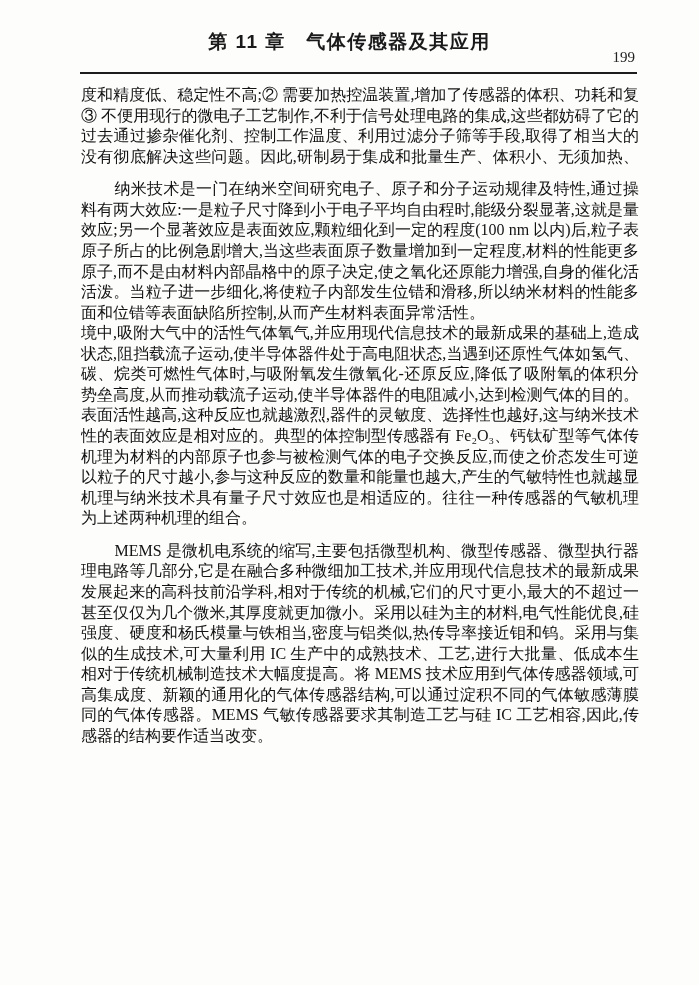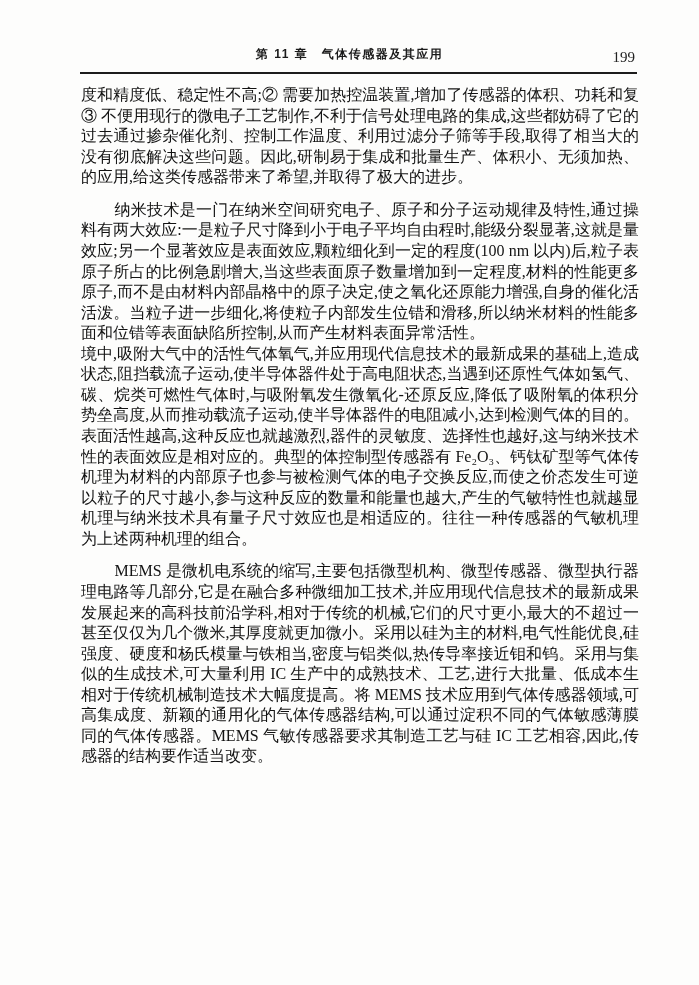--- a/index.html
+++ b/index.html
@@ -12,27 +12,27 @@
     width: 699px;
     height: 985px;
     margin: 0 auto;
     background: #fdfdfc;
     overflow: hidden;
     color: #131313;
   }
   
   .chapter-title {
     position: absolute;
-    top: 46px;
+    top: 29px;
     left: 0;
     width: 699px;
     text-align: center;
     font-family: "Liberation Sans", "DejaVu Sans", sans-serif;
     font-weight: bold;
-    font-size: 12px;
+    font-size: 19px;
     letter-spacing: 1.5px;
     color: #1a1a1a;
     white-space: nowrap;
   }
   .page-number {
     position: absolute;
     top: 49px;
     right: 64px;
     font-family: "Liberation Serif", "DejaVu Serif", serif;
     font-size: 15px;
@@ -79,21 +79,20 @@
 
 <div class="page">
   <div class="chapter-title">第 11 章　气体传感器及其应用</div>
   <div class="page-number">199</div>
   <div class="header-rule"></div>
   <div class="body-text">
       <div class="line">度和精度低、稳定性不高;② 需要加热控温装置,增加了传感器的体积、功耗和复杂度;</div>
       <div class="line">③ 不便用现行的微电子工艺制作,不利于信号处理电路的集成,这些都妨碍了它的应用。</div>
       <div class="line">过去通过掺杂催化剂、控制工作温度、利用过滤分子筛等手段,取得了相当大的成功,但终究</div>
       <div class="line">没有彻底解决这些问题。因此,研制易于集成和批量生产、体积小、无须加热、功耗低、可检</div>
-      <div class="line para-end">的应用,给这类传感器带来了希望,并取得了极大的进步。</div>
       <div class="line indent">纳米技术是一门在纳米空间研究电子、原子和分子运动规律及特性,通过操作单原子、</div>
       <div class="line">料有两大效应:一是粒子尺寸降到小于电子平均自由程时,能级分裂显著,这就是量子尺寸</div>
       <div class="line">效应;另一个显著效应是表面效应,颗粒细化到一定的程度(100 nm 以内)后,粒子表面上的</div>
       <div class="line">原子所占的比例急剧增大,当这些表面原子数量增加到一定程度,材料的性能更多地由表面</div>
       <div class="line">原子,而不是由材料内部晶格中的原子决定,使之氧化还原能力增强,自身的催化活性更加</div>
       <div class="line">活泼。当粒子进一步细化,将使粒子内部发生位错和滑移,所以纳米材料的性能多由晶粒界</div>
       <div class="line para-end">面和位错等表面缺陷所控制,从而产生材料表面异常活性。</div>
       <div class="line">境中,吸附大气中的活性气体氧气,并应用现代信息技术的最新成果的基础上,造成高势垒</div>
       <div class="line">状态,阻挡载流子运动,使半导体器件处于高电阻状态,当遇到还原性气体如氢气、一氧化</div>
       <div class="line">碳、烷类可燃性气体时,与吸附氧发生微氧化-还原反应,降低了吸附氧的体积分数,降低了</div>

